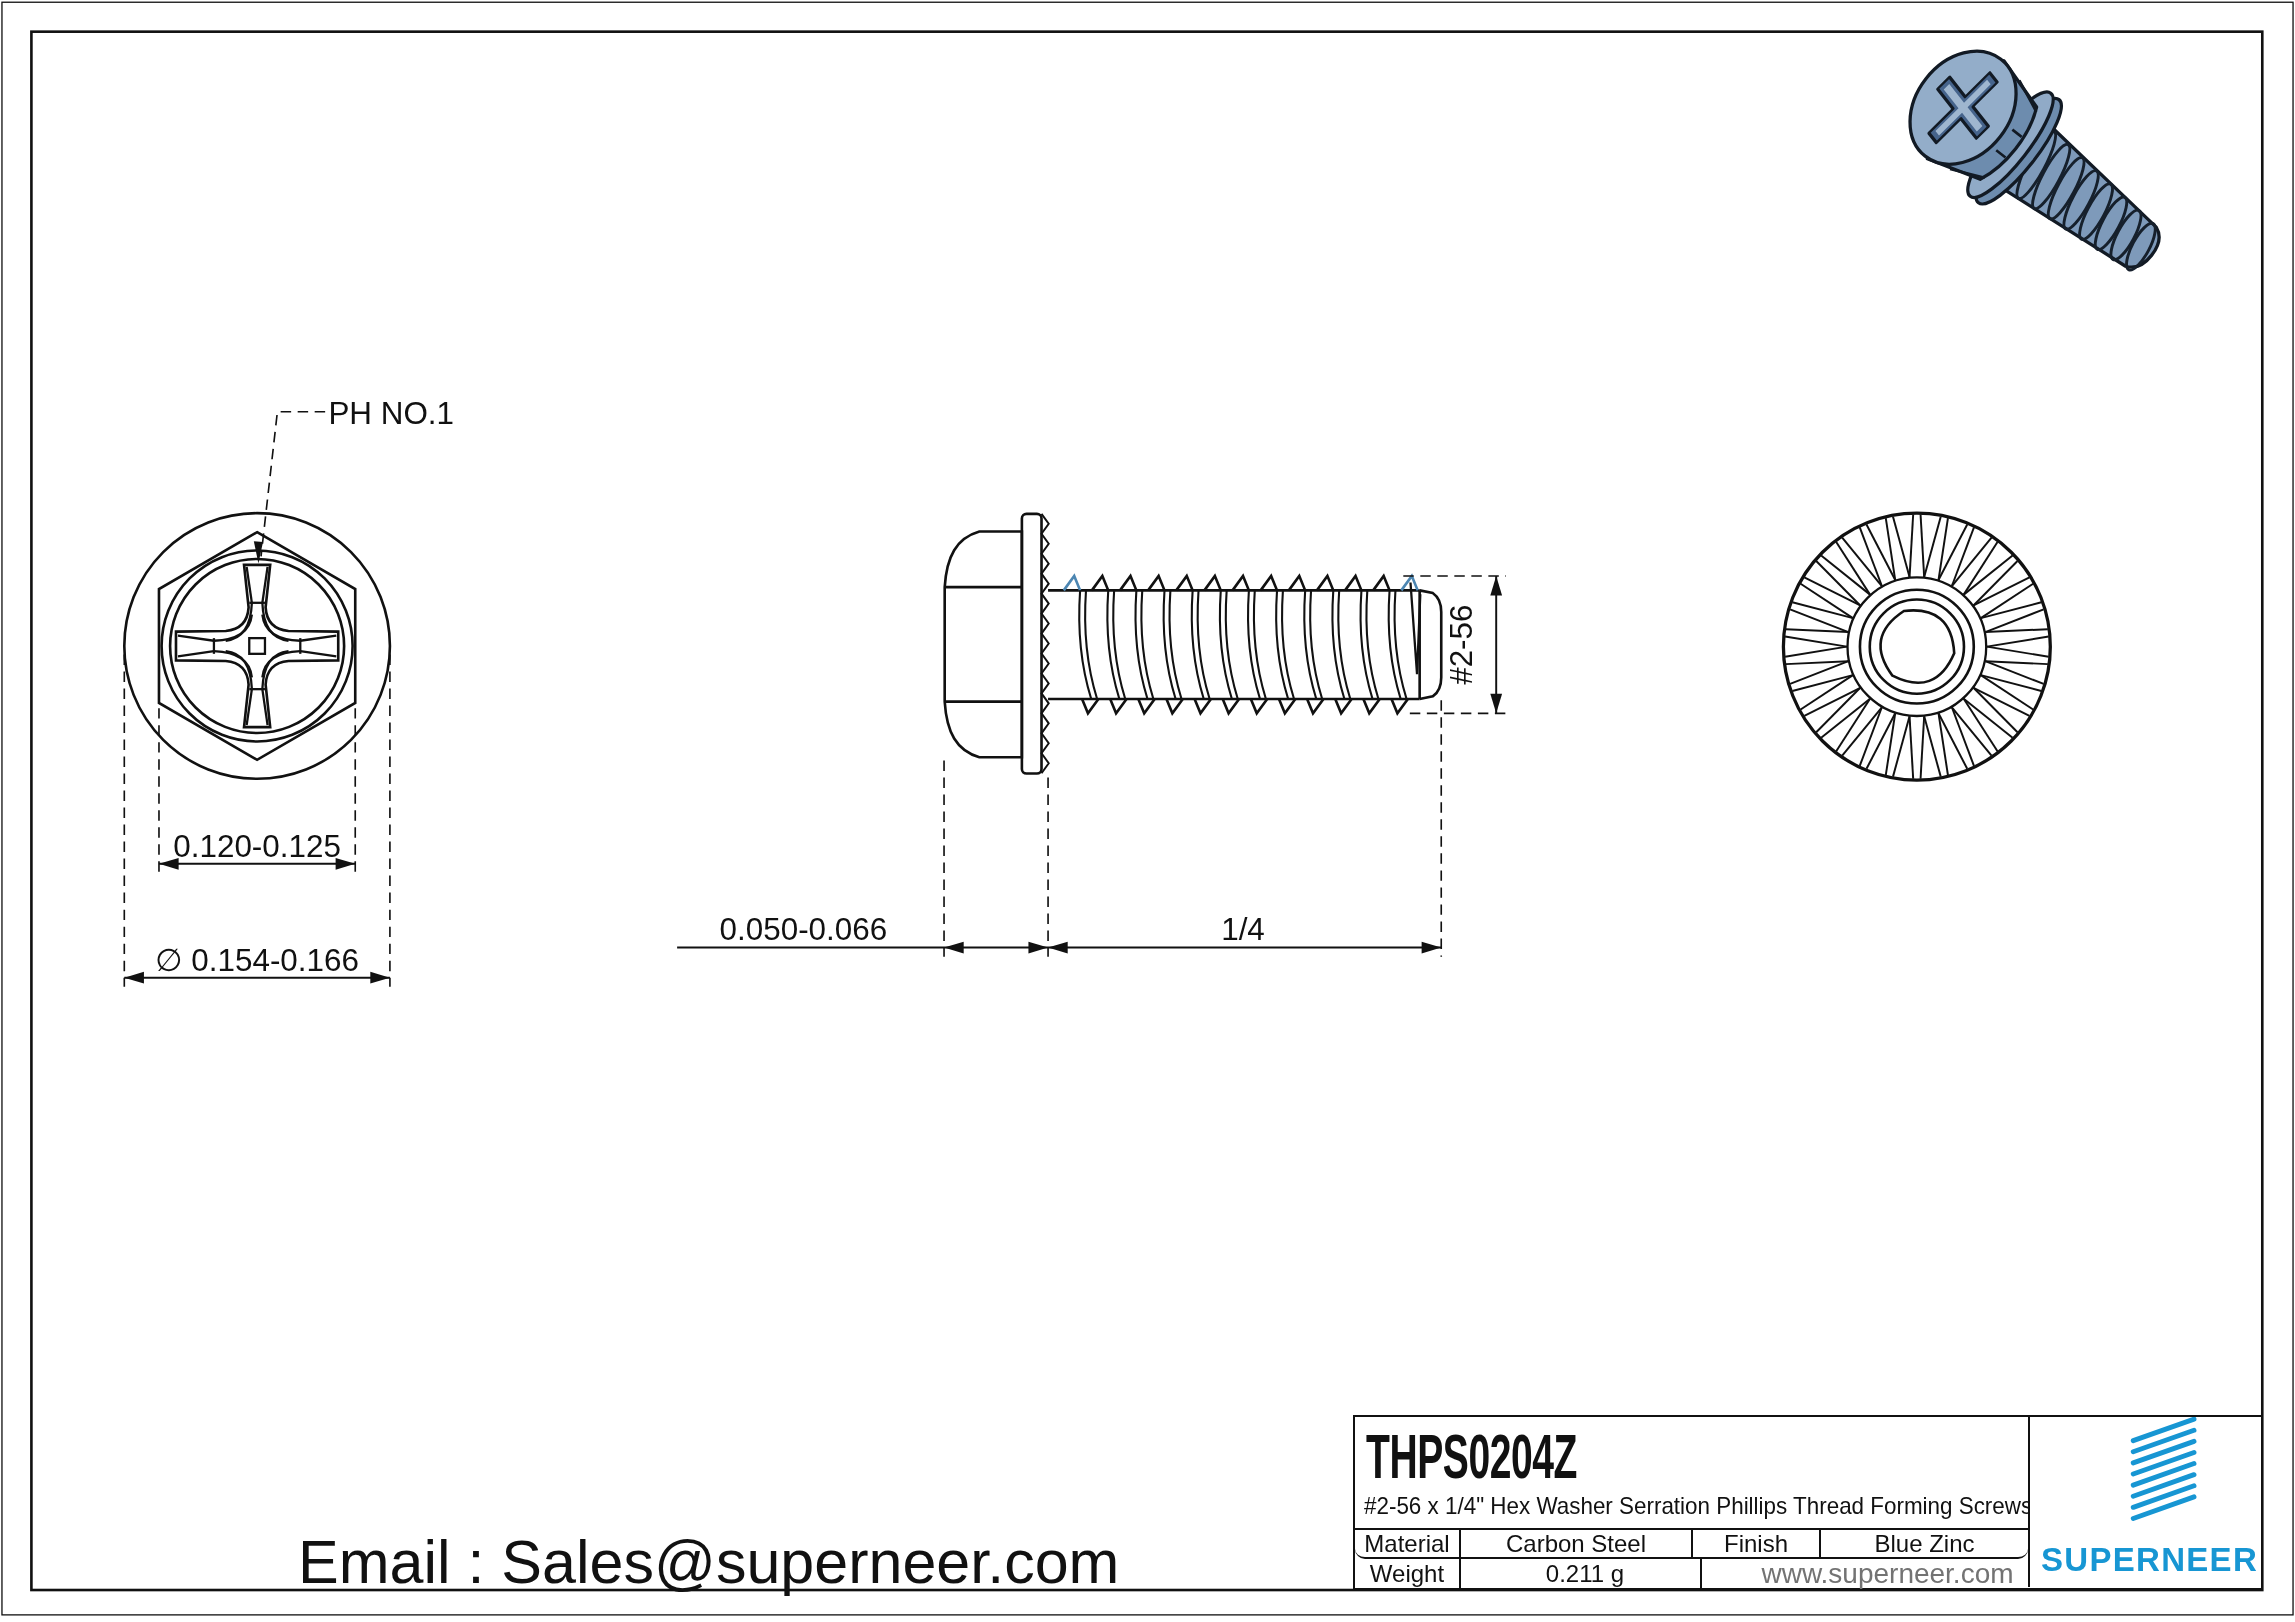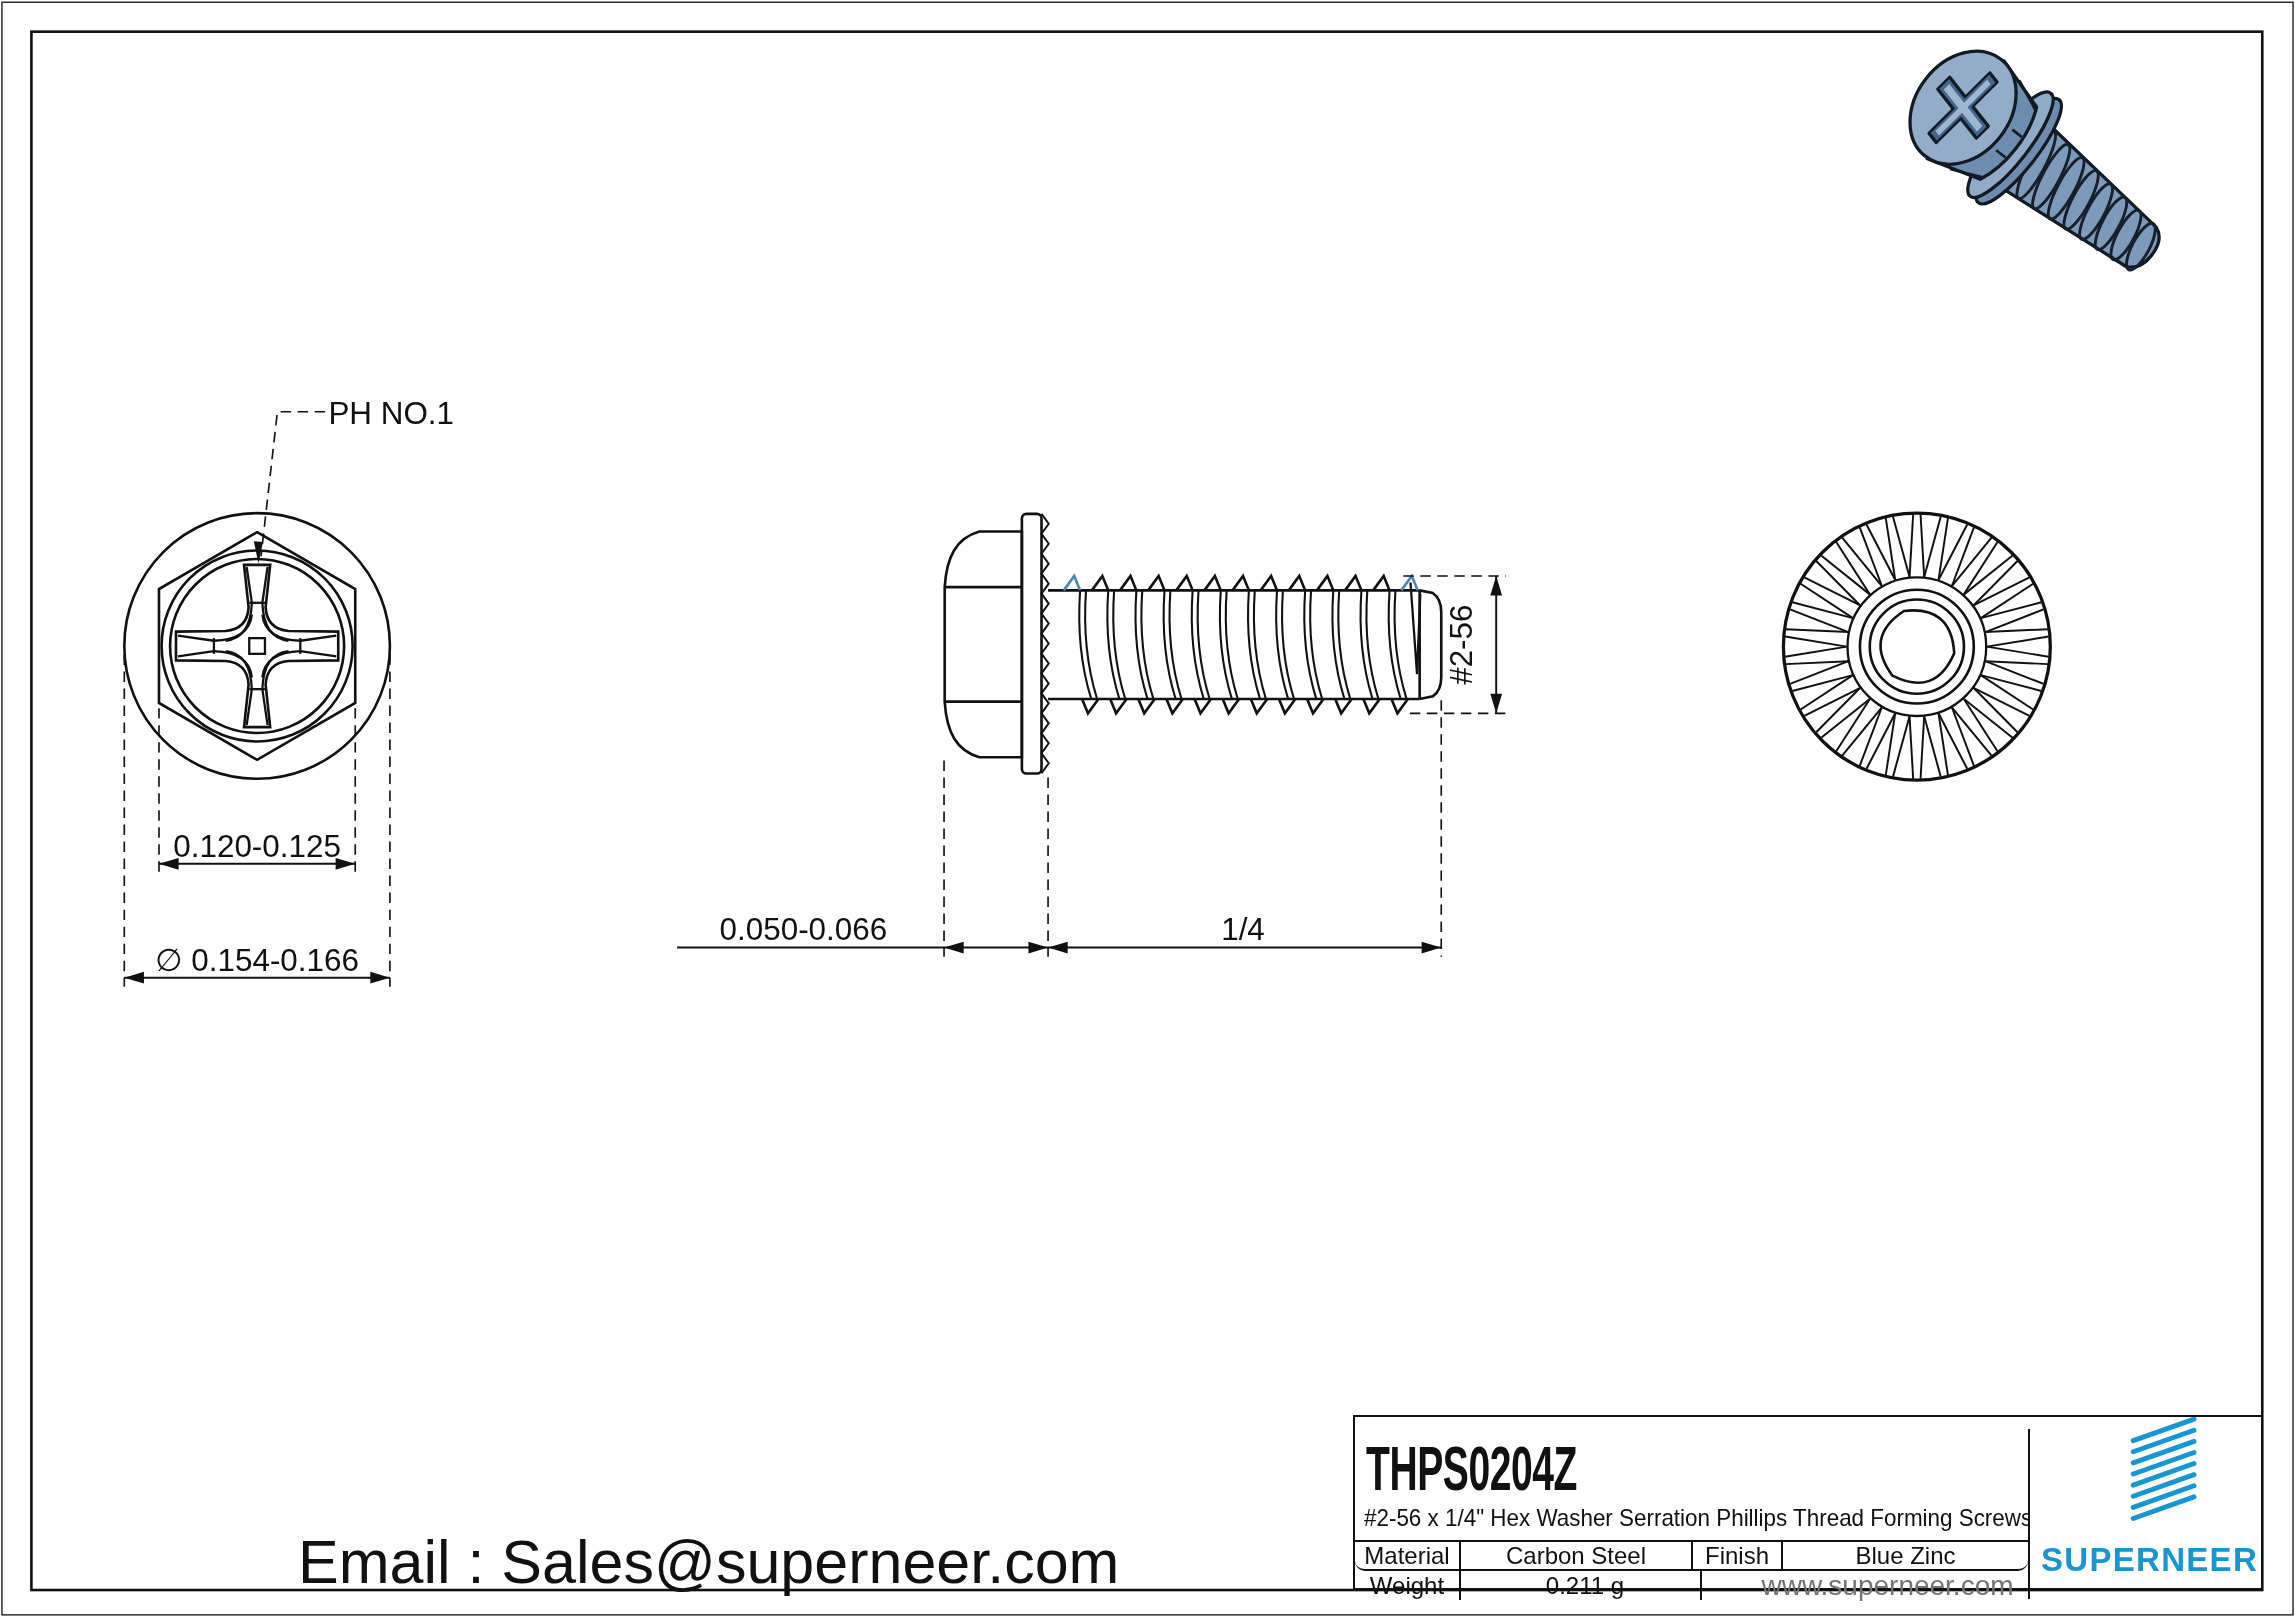--- a/index.html
+++ b/index.html
@@ -4,33 +4,33 @@
 <style>
   html,body{margin:0;padding:0;background:#ffffff;}
   body{width:2295px;height:1623px;position:relative;overflow:hidden;
        font-family:"Liberation Sans","DejaVu Sans",sans-serif;color:#111;}
   svg{position:absolute;left:0;top:0;}
   svg text{font-family:"Liberation Sans","DejaVu Sans",sans-serif;fill:#111;}
   .dim-text{font-size:48px;}
   
   .title-block{position:absolute;left:1353px;top:1415px;width:910px;height:175px;
                border:2.6px solid #111;box-sizing:border-box;background:#fff;}
-  .tb-left{position:absolute;left:0;top:12px;width:675px;height:170px;border-right:2.6px solid #111;box-sizing:border-box;}
+  .tb-left{position:absolute;left:0;top:0;width:675px;height:170px;border-right:2.6px solid #111;box-sizing:border-box;}
   .tb-desc{position:relative;height:113px;border-bottom:2.6px solid #111;box-sizing:border-box;overflow:hidden;}
   .tb-code{position:absolute;left:10.5px;top:2.6px;font-size:63px;font-weight:bold;letter-spacing:-0.7px;
            transform:scaleX(0.62);transform-origin:left top;white-space:nowrap;}
   .tb-sub{position:absolute;left:9.2px;top:76px;font-size:23.6px;transform:scaleX(0.95);
           transform-origin:left top;white-space:nowrap;}
   .tb-row{display:flex;box-sizing:border-box;border-radius:10px;}
   .tb-row1{height:29px;border-bottom:2.6px solid #111;}
   .tb-row2{height:29px;gap:9px;}
   .tb-cell{box-sizing:border-box;border-right:2.6px solid #111;font-size:24px;
            display:flex;align-items:center;justify-content:center;white-space:nowrap;}
   .tb-cell:last-child{border-right:none;}
-  .c1{width:106px;}.c2{width:232px;text-align:center;}.c3{width:90px;}.c4{flex:1;}
+  .c1{width:106px;}.c2{width:232px;text-align:center;}.c3{width:128px;}.c4{flex:1;}
   .c-merged{flex:1;}
   .tb-link{color:#737373;text-decoration:none;font-size:28px;margin-left:36px;}
   .tb-right{position:absolute;left:675px;top:0;right:0;bottom:0;
             display:flex;flex-direction:column;align-items:center;}
   .brand-text{font-size:33px;font-weight:bold;letter-spacing:1.3px;color:#1796d3;
               position:absolute;left:8px;right:0;bottom:9.2px;text-align:center;}
   
   .email{position:absolute;left:298px;top:1527px;font-size:61px;color:#111;white-space:nowrap;}
 </style>
 </head>

